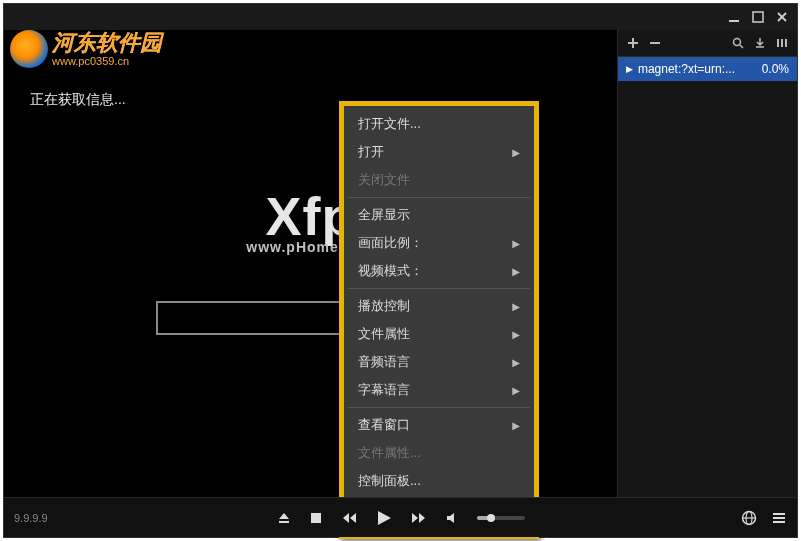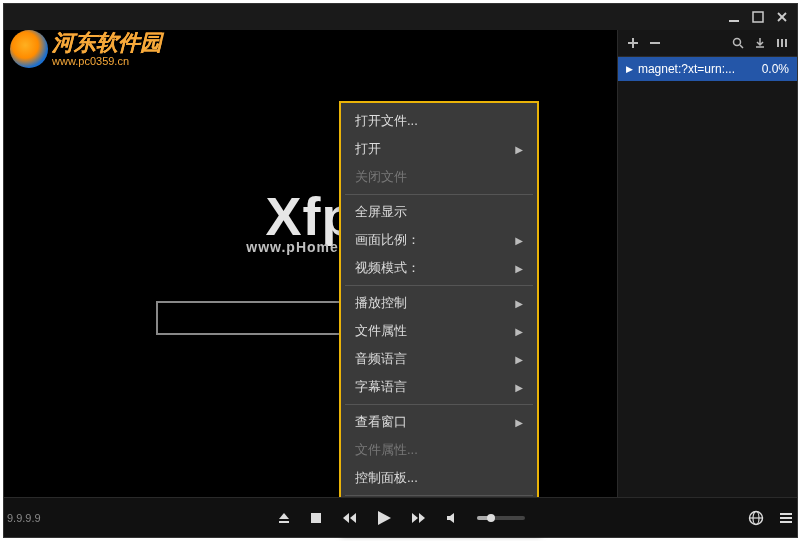--- a/index.html
+++ b/index.html
@@ -59,21 +59,21 @@
   width: 310px; height: 34px; margin-top: 22px;
   border: 2px solid #888; background: transparent;
   display: flex; align-items: center; padding: 0 10px;
 }
 .search-box input {
   flex: 1; background: transparent; border: none; outline: none; color: #ddd; font-size: 13px;
 }
 
 .contextmenu {
   position: absolute; left: 335px; top: 71px;
-  width: 200px; background: #3a3a3a; border: 2px solid #eab308;
+  width: 200px; background: #3a3a3a; border: 5px solid #eab308;
   box-shadow: 2px 2px 6px rgba(0,0,0,.6);
   padding: 4px 0;
 }
 .menu-item {
   display: flex; align-items: center; justify-content: space-between;
   padding: 5px 14px; color: #ddd; font-size: 13px; cursor: pointer;
 }
 .menu-item.disabled { color: #777; cursor: default; }
 .menu-sep { height: 1px; background: #555; margin: 3px 4px; }
 .submenu-arrow { font-size: 10px; color: #bbb; }
@@ -96,21 +96,21 @@
   display: flex; align-items: center; justify-content: space-between;
   padding: 5px 8px; background: #2456a8; color: #fff; font-size: 12px;
   cursor: pointer;
 }
 .sp-item-left { display: flex; align-items: center; gap: 5px; }
 .sp-play { font-size: 9px; }
 
 .bottombar {
   position: absolute; left: 0; right: 0; bottom: 0;
   height: 40px; background: #111; border-top: 1px solid #2a2a2a;
-  display: flex; align-items: center; padding: 0 3px;
+  display: flex; align-items: center; padding: 0 10px;
 }
 .version { color: #888; font-size: 11px; }
 .controls-center {
   position: absolute; left: 50%; transform: translateX(-50%);
   display: flex; align-items: center; gap: 18px;
 }
 .ctrl-btn { color: #ddd; cursor: pointer; display:flex; align-items:center; }
 .play-big svg { width: 18px; height: 18px; }
 .controls-right {
   margin-left: auto; display: flex; align-items: center; gap: 14px;
@@ -155,20 +155,21 @@
     <div class="main">
       <div class="watermark-logo">
         <div class="wm-icon"></div>
         <div class="wm-text">
           <span class="wm-name">河东软件园</span>
           <span class="wm-url">www.pc0359.cn</span>
         </div>
       </div>
 
       <div class="status">
+        <div>正在获取信息...</div>
       </div>
 
       <div class="center">
         <div class="brand">
           <span>Xfp</span>
           <div class="brand-sub">www.pHome.NET</div>
         </div>
         <div class="search-box">
           <input type="text" placeholder="" style="">
         </div>

